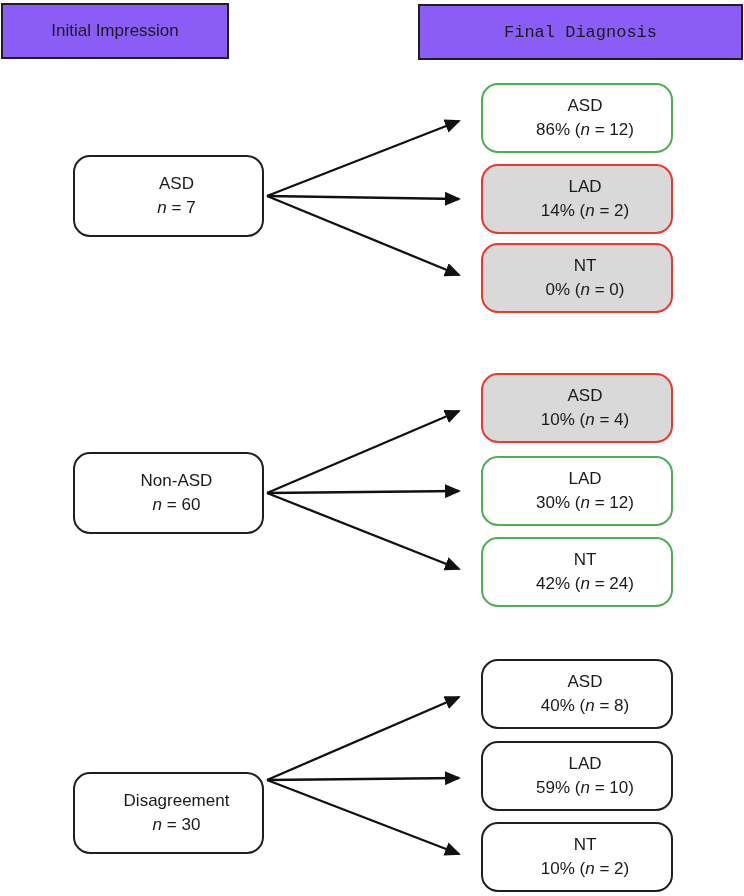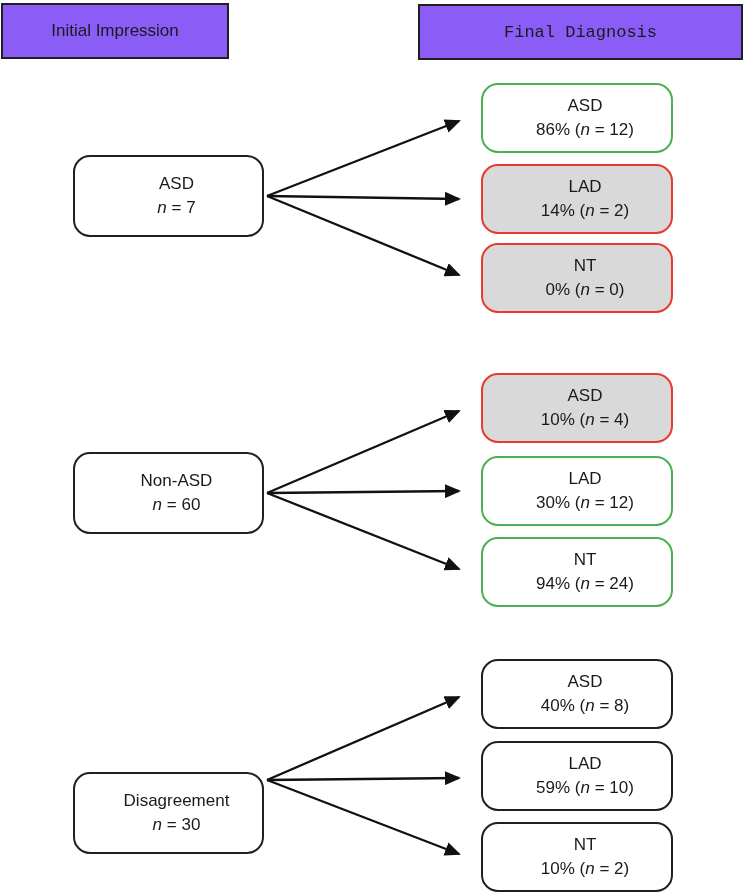--- a/index.html
+++ b/index.html
@@ -109,21 +109,21 @@
   <div class="node target mismatch" style="top:373px">
     <div>ASD</div>
     <div><span>10% (</span><i>n</i><span> = 4)</span></div>
   </div>
   <div class="node target match" style="top:456px">
     <div>LAD</div>
     <div><span>30% (</span><i>n</i><span> = 12)</span></div>
   </div>
   <div class="node target match" style="top:537px">
     <div>NT</div>
-    <div><span>94% (</span><i>n</i><span> = 24)</span></div>
+    <div><span>42% (</span><i>n</i><span> = 24)</span></div>
   </div>
 
   <div class="node source" style="top:772px">
     <div>Disagreement</div>
     <div><i>n</i><span> = 30</span></div>
   </div>
   <div class="node target neutral" style="top:659px">
     <div>ASD</div>
     <div><span>40% (</span><i>n</i><span> = 8)</span></div>
   </div>

